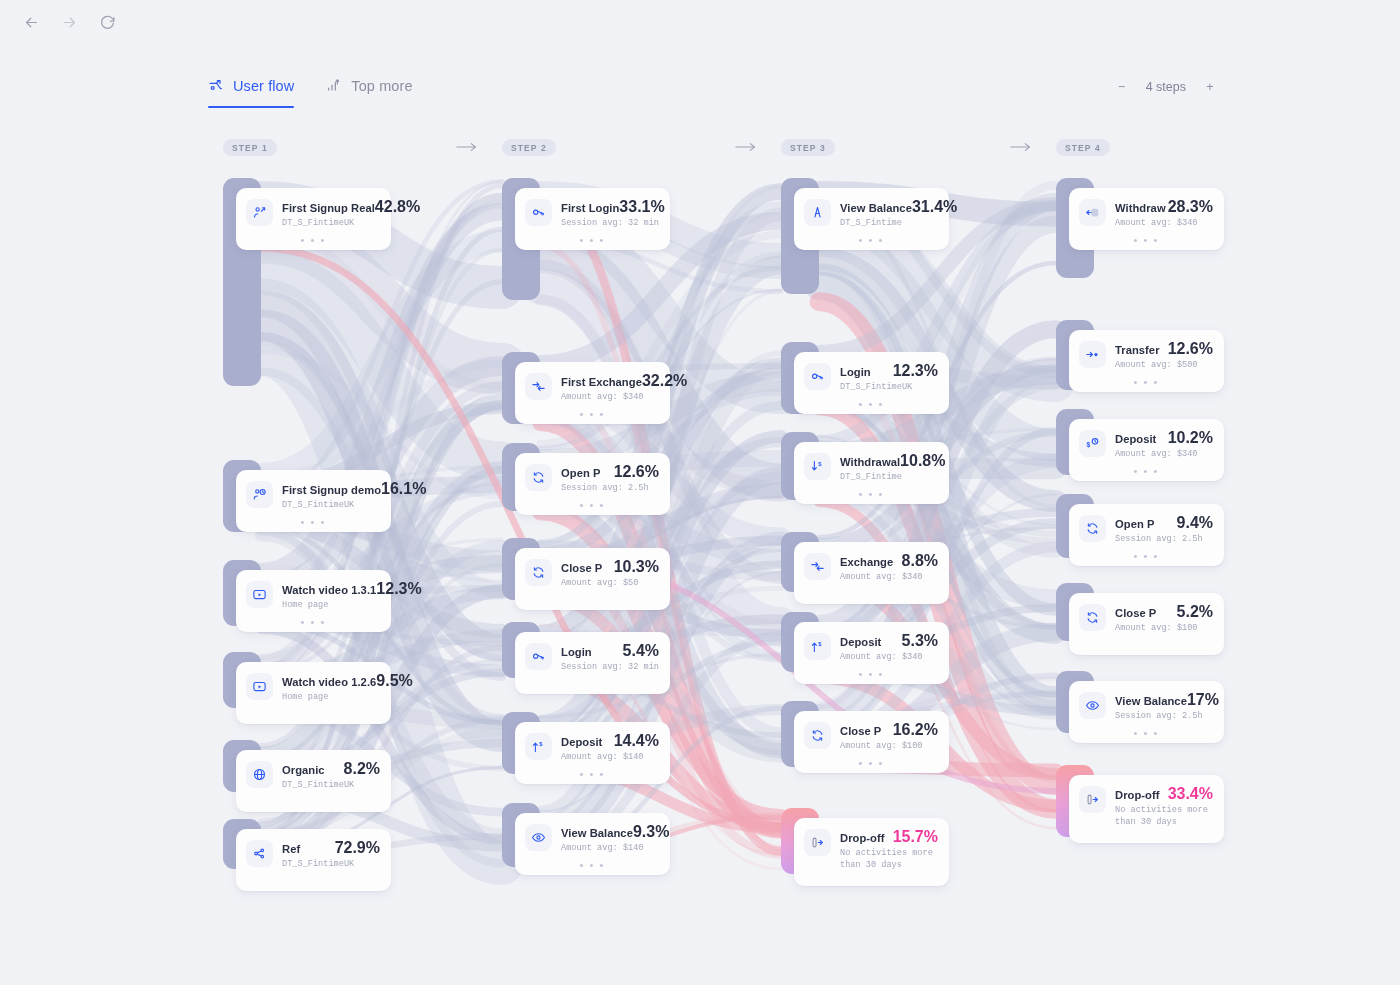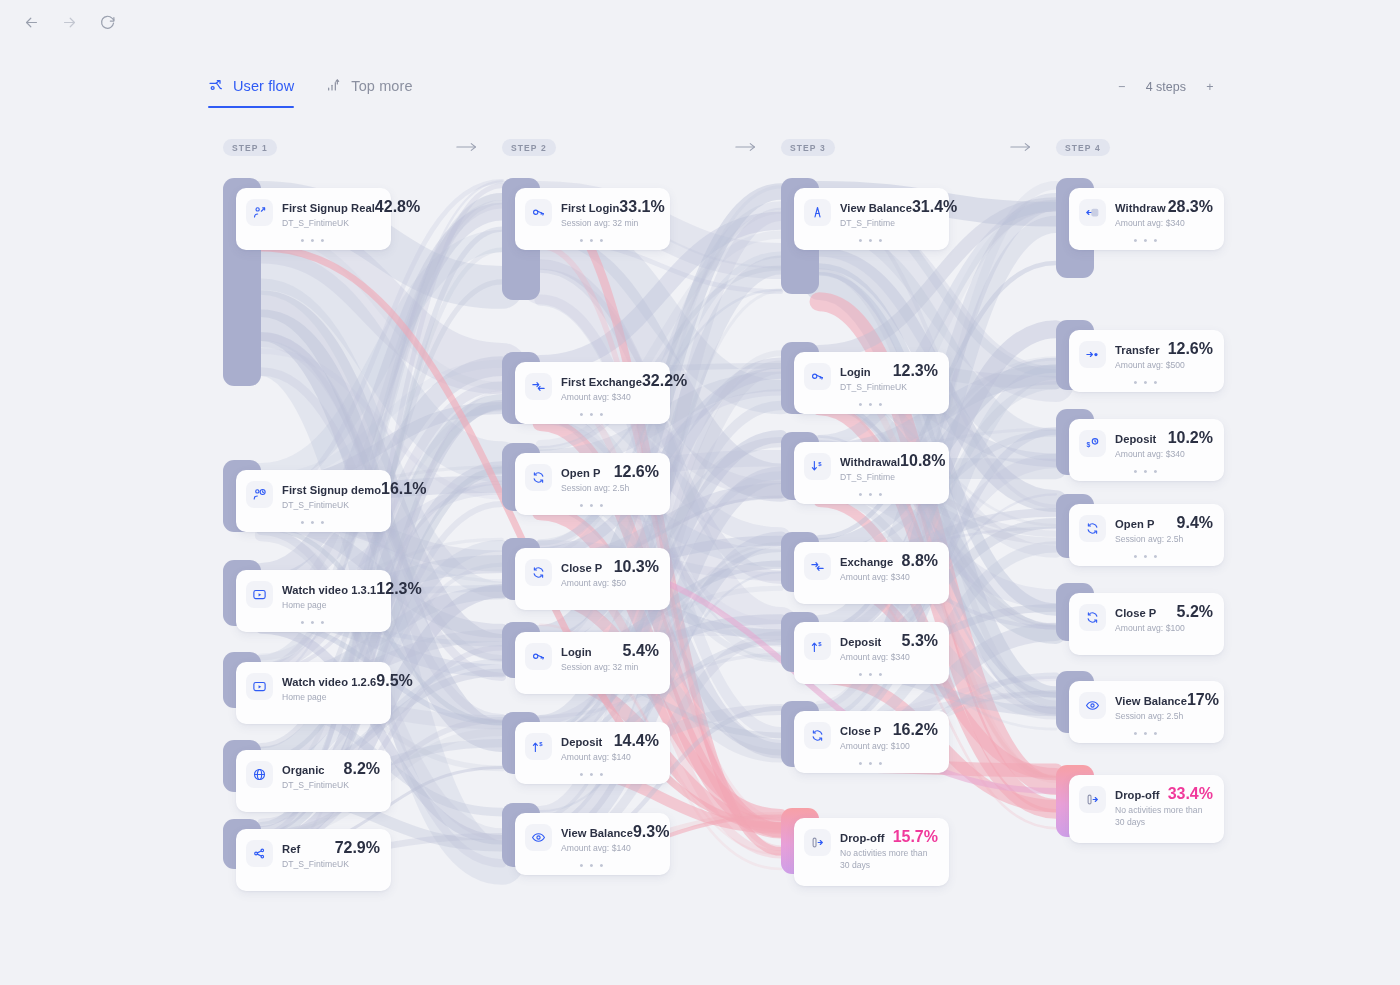--- a/index.html
+++ b/index.html
@@ -100,20 +100,21 @@
     font-size: 11.2px; font-weight: 700; color: #2b3043;
     white-space: nowrap; letter-spacing: .05px;
   }
   .card-pct {
     font-size: 16px; font-weight: 700; color: #2b3043; white-space: nowrap;
   }
   .card-pct.pink { color: #f0399b; }
   .card-sub {
     font-size: 8.6px; color: #a3a8b8; margin-top: 2px; line-height: 1.35;
     white-space: nowrap;
+    font-family: Liberation Mono, monospace;
   }
   .card-sub.wrap { white-space: normal; }
   .card-dots {
     position: absolute; left: 0; right: 0; bottom: 7px;
     text-align: center; color: #c0c5d4; font-size: 11px;
     letter-spacing: 2px; line-height: 6px;
   }
 </style>
 </head>
 <body>

